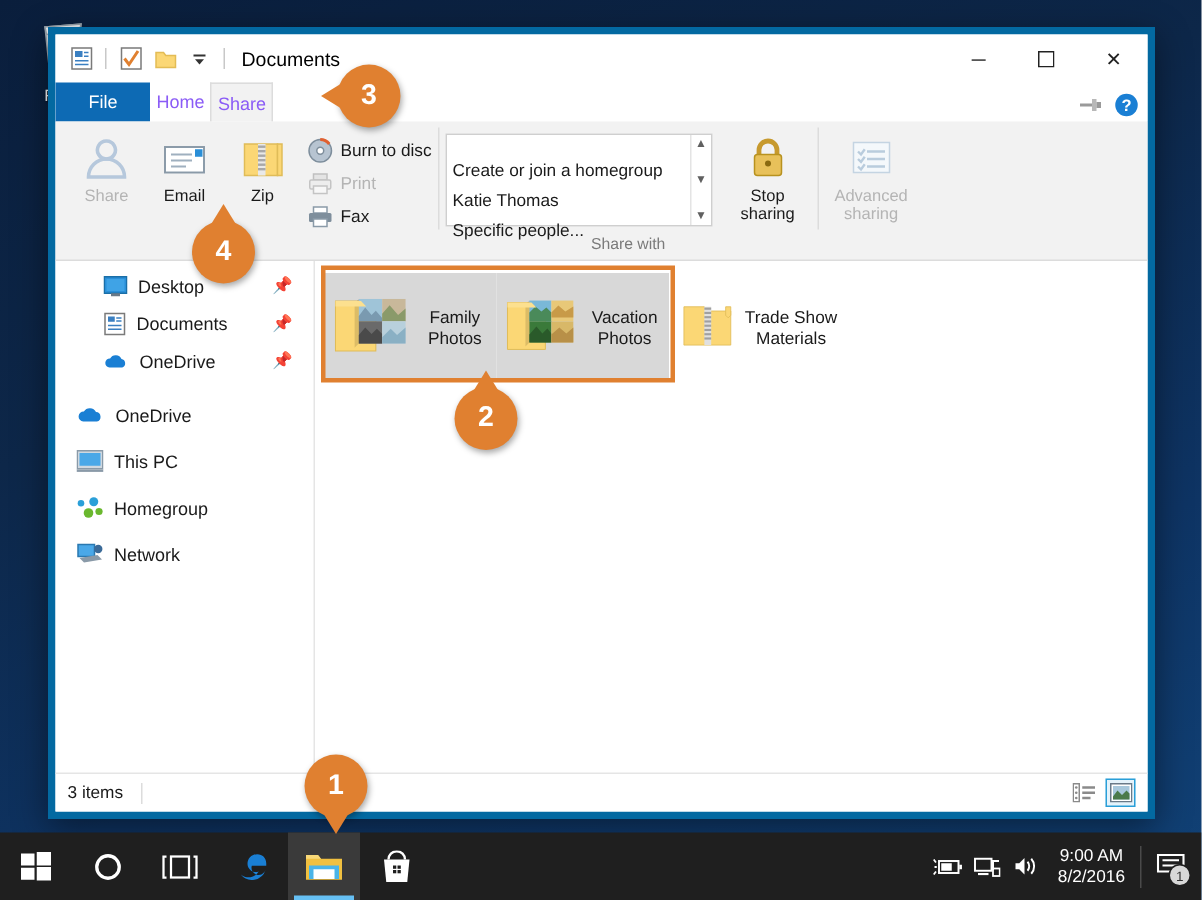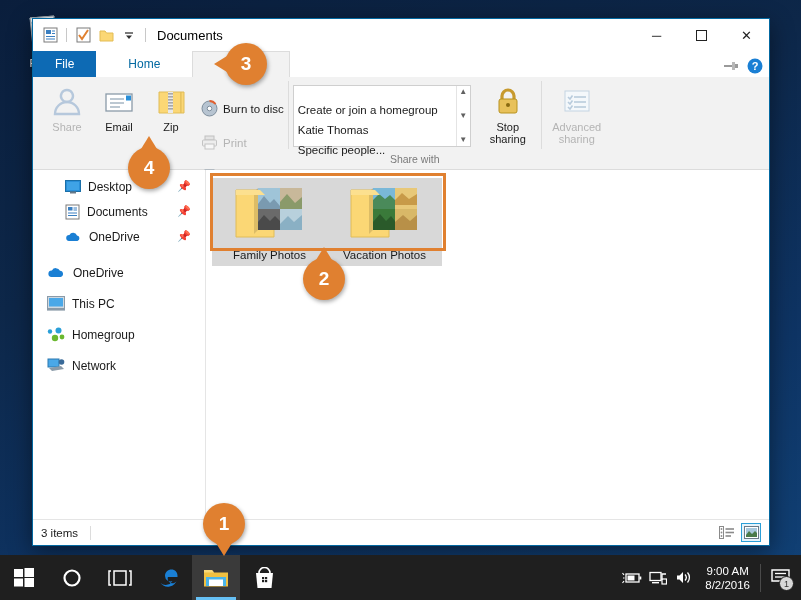--- a/index.html
+++ b/index.html
@@ -19,21 +19,21 @@
   .desk-icon .lbl {
     color: #fff; font-size: 11px; text-shadow: 1px 1px 2px #000;
     margin-top: 1px; white-space: nowrap;
   }
 
   
   #explorer-window {
     position: absolute; left: 32px; top: 18px;
     width: 738px; height: 528px;
     background: #ffffff;
-    border: 1px solid #0369a1;
+    border: 5px solid #0369a1;
     box-shadow: 0 6px 22px rgba(0,0,0,.45);
     display: flex; flex-direction: column;
   }
 
   
   #title-bar {
     height: 32px; background: #ffffff;
     display: flex; align-items: center; position: relative;
     flex: 0 0 32px;
   }
@@ -46,21 +46,21 @@
     width: 45px; height: 32px; display: flex; align-items: center; justify-content: center;
     font-size: 13px; color: #222;
   }
 
   
   #ribbon-tabs {
     height: 26px; display: flex; align-items: flex-end; position: relative;
     background: #ffffff; flex: 0 0 26px;
   }
   .tab {
-    height: 26px; padding: 0 32px; font-size: 12px; color: #0369a1;
+    height: 26px; padding: 0 4px; font-size: 12px; color: #8b5cf6;
     display: flex; align-items: center; background: #ffffff;
   }
   .tab.file { background: #0d6ab4; color: #fff; padding: 0 22px; }
   .tab.active { background: #f2f2f2; border: 1px solid #dcdcdc; border-bottom: none; }
   .tabs-right { position: absolute; right: 6px; bottom: 3px; display:flex; align-items:center; gap:8px; }
 
   
   #ribbon {
     flex: 0 0 92px; background: #f2f2f2; border-bottom: 1px solid #dcdcdc;
     display: flex; position: relative; padding-left: 8px;
@@ -73,21 +73,21 @@
   .gsep { width: 1px; background: #dcdcdc; margin: 4px 4px 20px 4px; }
 
   .big-btn {
     width: 52px; display:flex; flex-direction:column; align-items:center; gap:2px;
     padding-top: 3px;
   }
   .big-btn .cap { font-size: 11px; color: #1a1a1a; text-align:center; line-height:12px; }
   .big-btn.disabled .cap { color: #b4b4b4; }
 
   .small-list { display: flex; flex-direction: column; gap: 3px; padding-top: 5px; padding-left:4px;}
-  .small-item { display:flex; align-items:center; gap:5px; height:19px;margin-top:12px; }
+  .small-item { display:flex; align-items:center; gap:5px; height:19px; }
   .small-item .cap { font-size: 11.5px; color:#1a1a1a; }
   .small-item.disabled .cap { color:#b4b4b4; }
 
   .sharewith-box {
     border:1px solid #cfcfcf; background:#fff; width: 178px; height: 62px;
     display:flex; margin-top:3px;
   }
   .sw-list { flex:1; padding: 3px 0 0 4px; display:flex; flex-direction:column; gap:2px;}
   .sw-item { display:flex; align-items:flex-start; gap:15px; height:18px;flex-direction:column;}
   .sw-item .cap { font-size:11.5px; color:#1a1a1a; white-space:nowrap; }
@@ -102,21 +102,21 @@
     padding-top: 4px; overflow: hidden; position: relative;
   }
   .nav-item { height: 25px; display:flex; align-items:center; padding-left: 14px; gap:7px; position:relative;}
   .nav-item.top { padding-left: 32px; }
   .nav-item .cap { font-size: 12px; color: #1a1a1a; white-space:nowrap;}
   .pin { position:absolute; right: 14px; color:#9a9a9a; font-size:11px; }
   .nav-gap { height: 8px; }
 
   #content { flex: 1; background:#fff; position: relative; padding: 8px 0 0 6px; }
   .tiles { display: flex; gap: 0px; align-items: flex-start; }
-  .tile { width: 115px; padding: 4px 2px 4px 2px; display:flex; flex-direction:column; align-items:center; }
+  .tile { width: 115px; padding: 4px 2px 4px 2px; display:flex; flex-direction:row; align-items:center; }
   .tile.selected { background: #d8d8d8; }
   .tile .cap { font-size: 11.5px; color:#1a1a1a; text-align:center; line-height:14px; margin-top:4px;}
   #selection-box {
     position: absolute; left: 4px; top: 3px; width: 236px; height: 78px;
     border: 3px solid #e08030; pointer-events:none;
   }
 
   
   #status-bar {
     flex: 0 0 26px; border-top: 1px solid #e5e5e5; background:#fff;
@@ -512,20 +512,38 @@
               <path d="M30 40 l7 -8 l6 7 l5 -5 l4 5 v9 h-22z" fill="#2a5a2a"></path>
               <rect x="52" y="27" width="22" height="21" fill="#d8b868"></rect>
               <path d="M52 40 l8 -7 l7 6 l7 -6 v15 h-22z" fill="#b89048"></path>
             </g>
             <path d="M30 6 l-4 4 v42 l4 -4 z" fill="#000" opacity=".12"></path>
             <path d="M8 8 h24 l5 5 h-29 z" fill="#fce08f"></path>
           </svg>
           <div class="cap">Vacation Photos</div>
         </div>
 
+        <div class="tile">
+          <svg width="84" height="62" viewBox="0 0 84 62">
+            <path d="M14 9 h24 l5 5 h26 v40 h-55 z" fill="#fbd775" stroke="#e0bc58"></path>
+            <rect x="38" y="9" width="8" height="45" fill="#e0e0e0"></rect>
+            <g fill="#a0a0a0">
+              <rect x="38" y="10" width="8" height="2.5"></rect>
+                <rect x="38" y="15" width="8" height="2.5"></rect>
+              <rect x="38" y="20" width="8" height="2.5"></rect>
+                <rect x="38" y="25" width="8" height="2.5"></rect>
+              <rect x="38" y="30" width="8" height="2.5"></rect>
+                <rect x="38" y="35" width="8" height="2.5"></rect>
+              <rect x="38" y="40" width="8" height="2.5"></rect>
+                <rect x="38" y="45" width="8" height="2.5"></rect>
+            </g>
+            <path d="M63 9 h6 v10 l-3 3 l-3 -3 z" fill="#fbd775" stroke="#e0bc58"></path>
+          </svg>
+          <div class="cap">Trade Show Materials</div>
+        </div>
       </div>
       <div id="selection-box"></div>
     </div>
   </div>
 
   <div id="status-bar">
     <span id="status-text">3 items</span>
     <span class="status-sep"></span>
     <div class="view-btns">
       <div class="view-btn">

